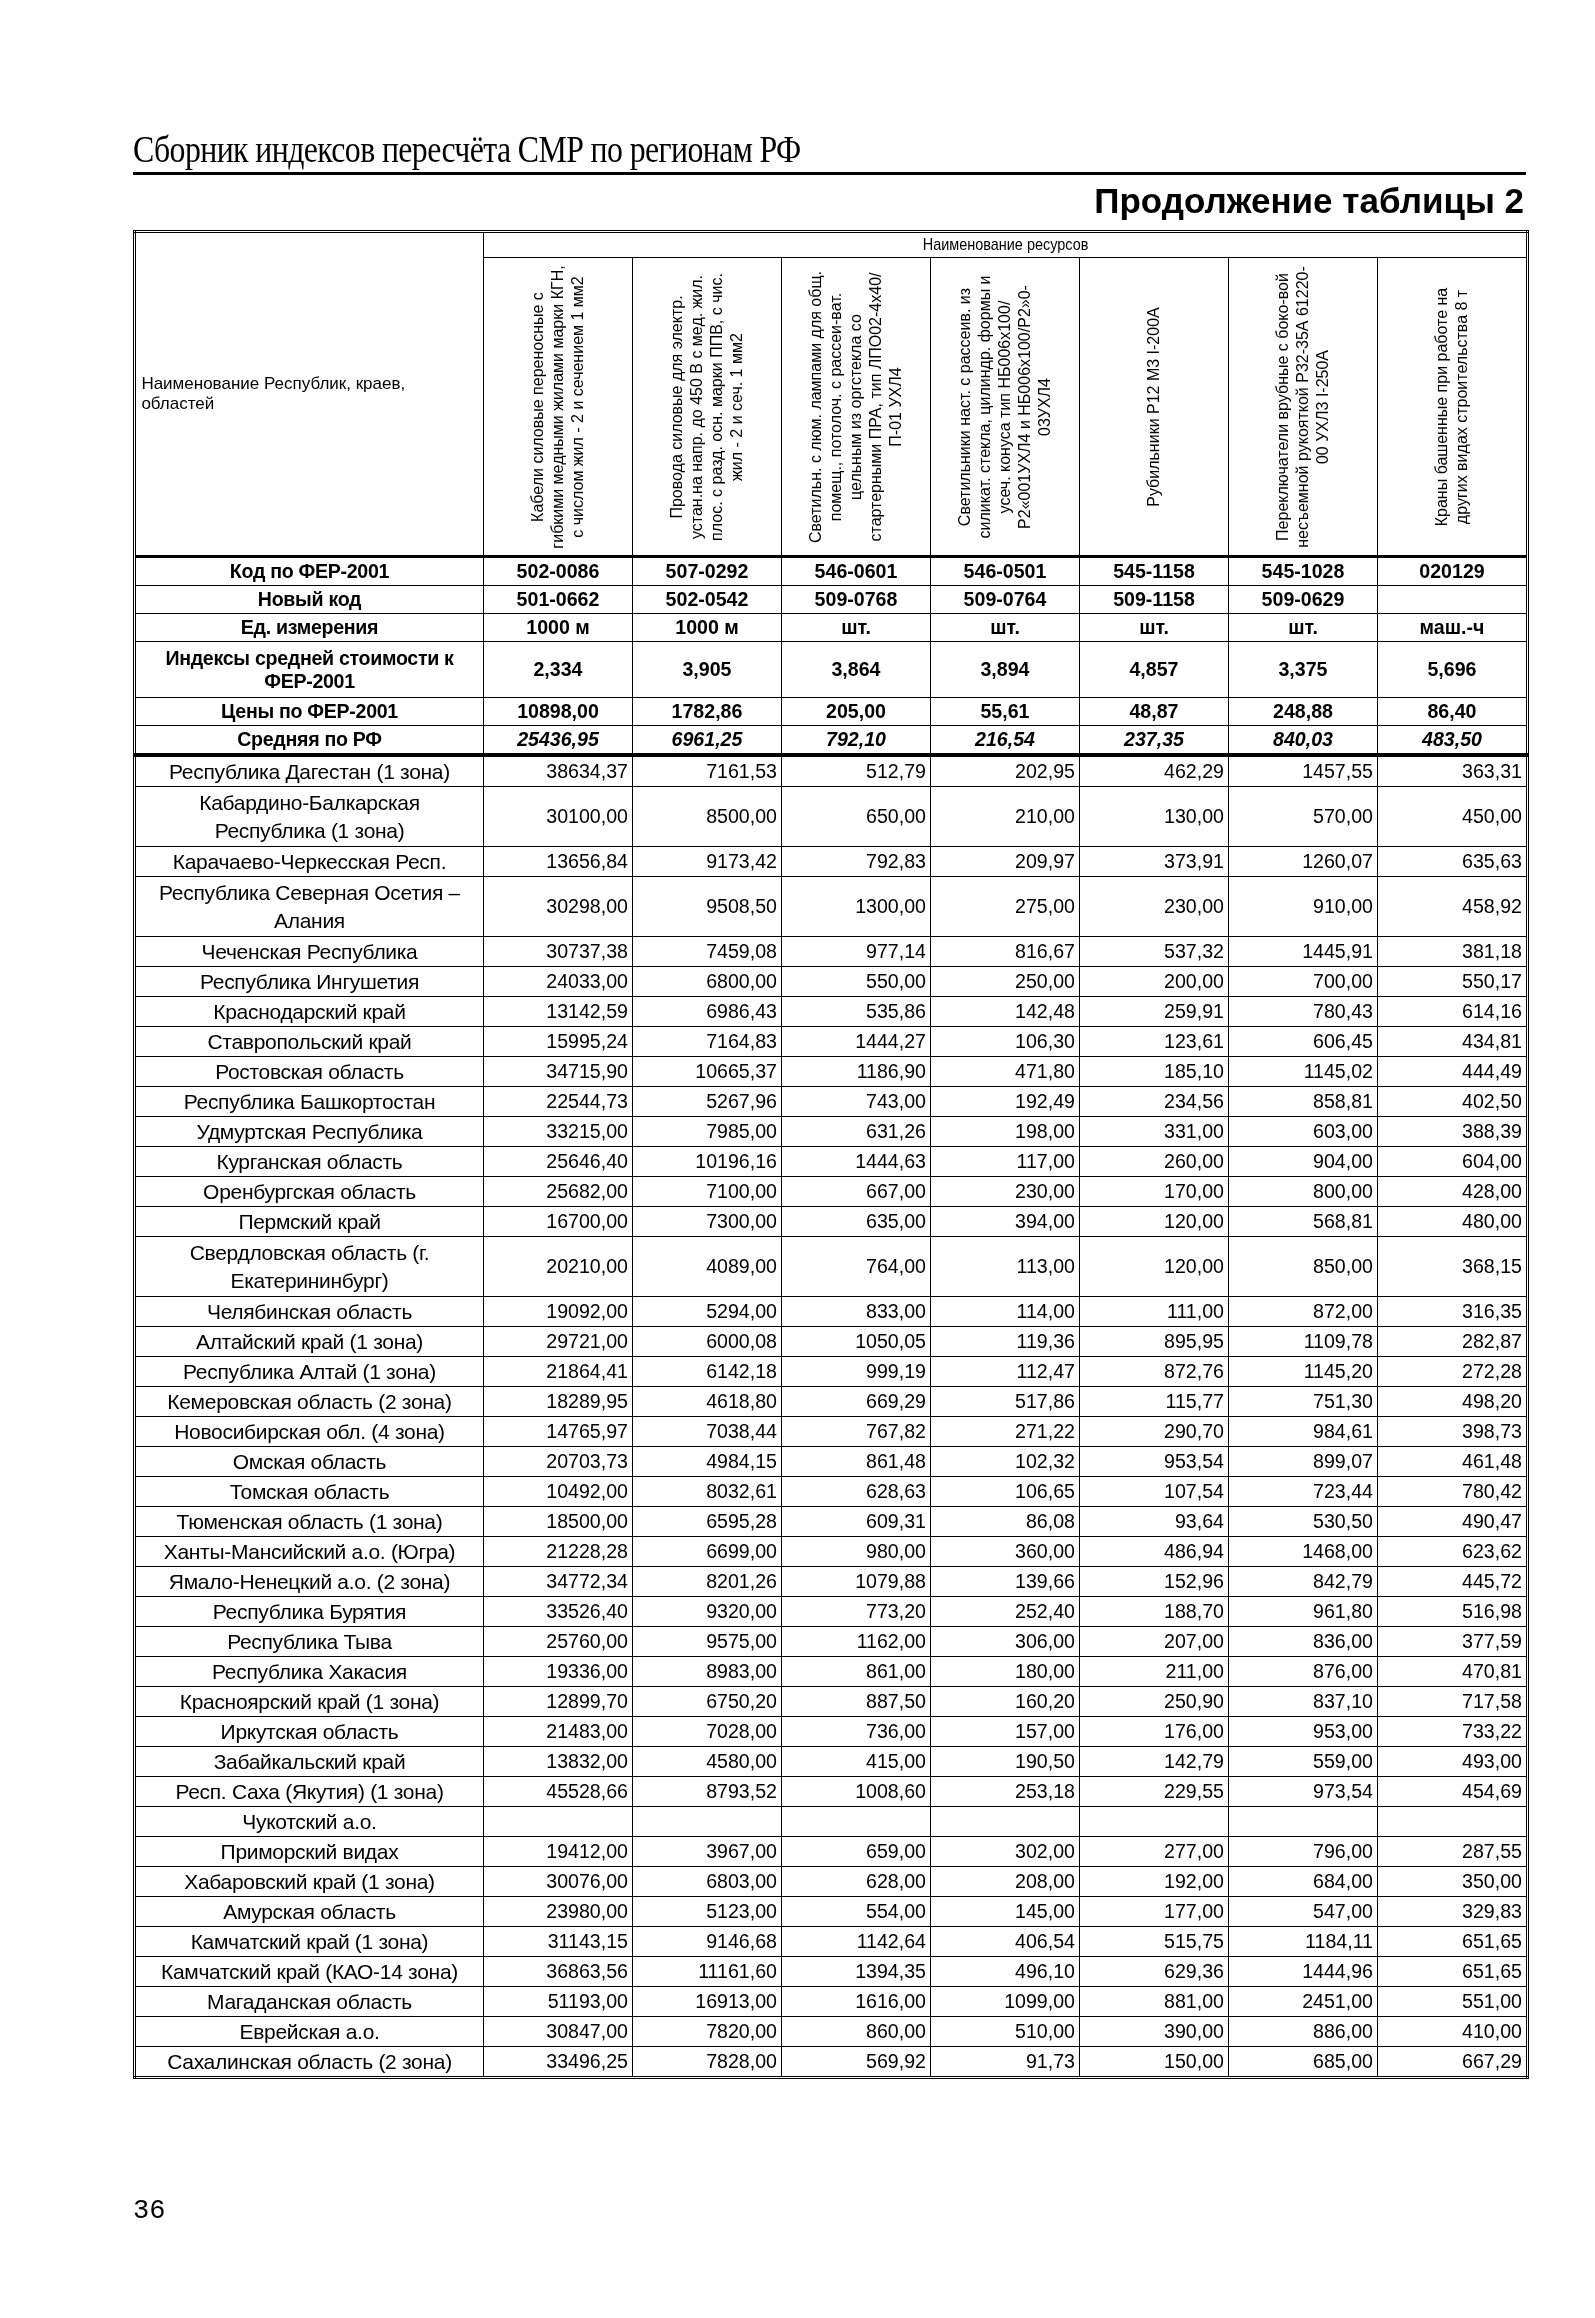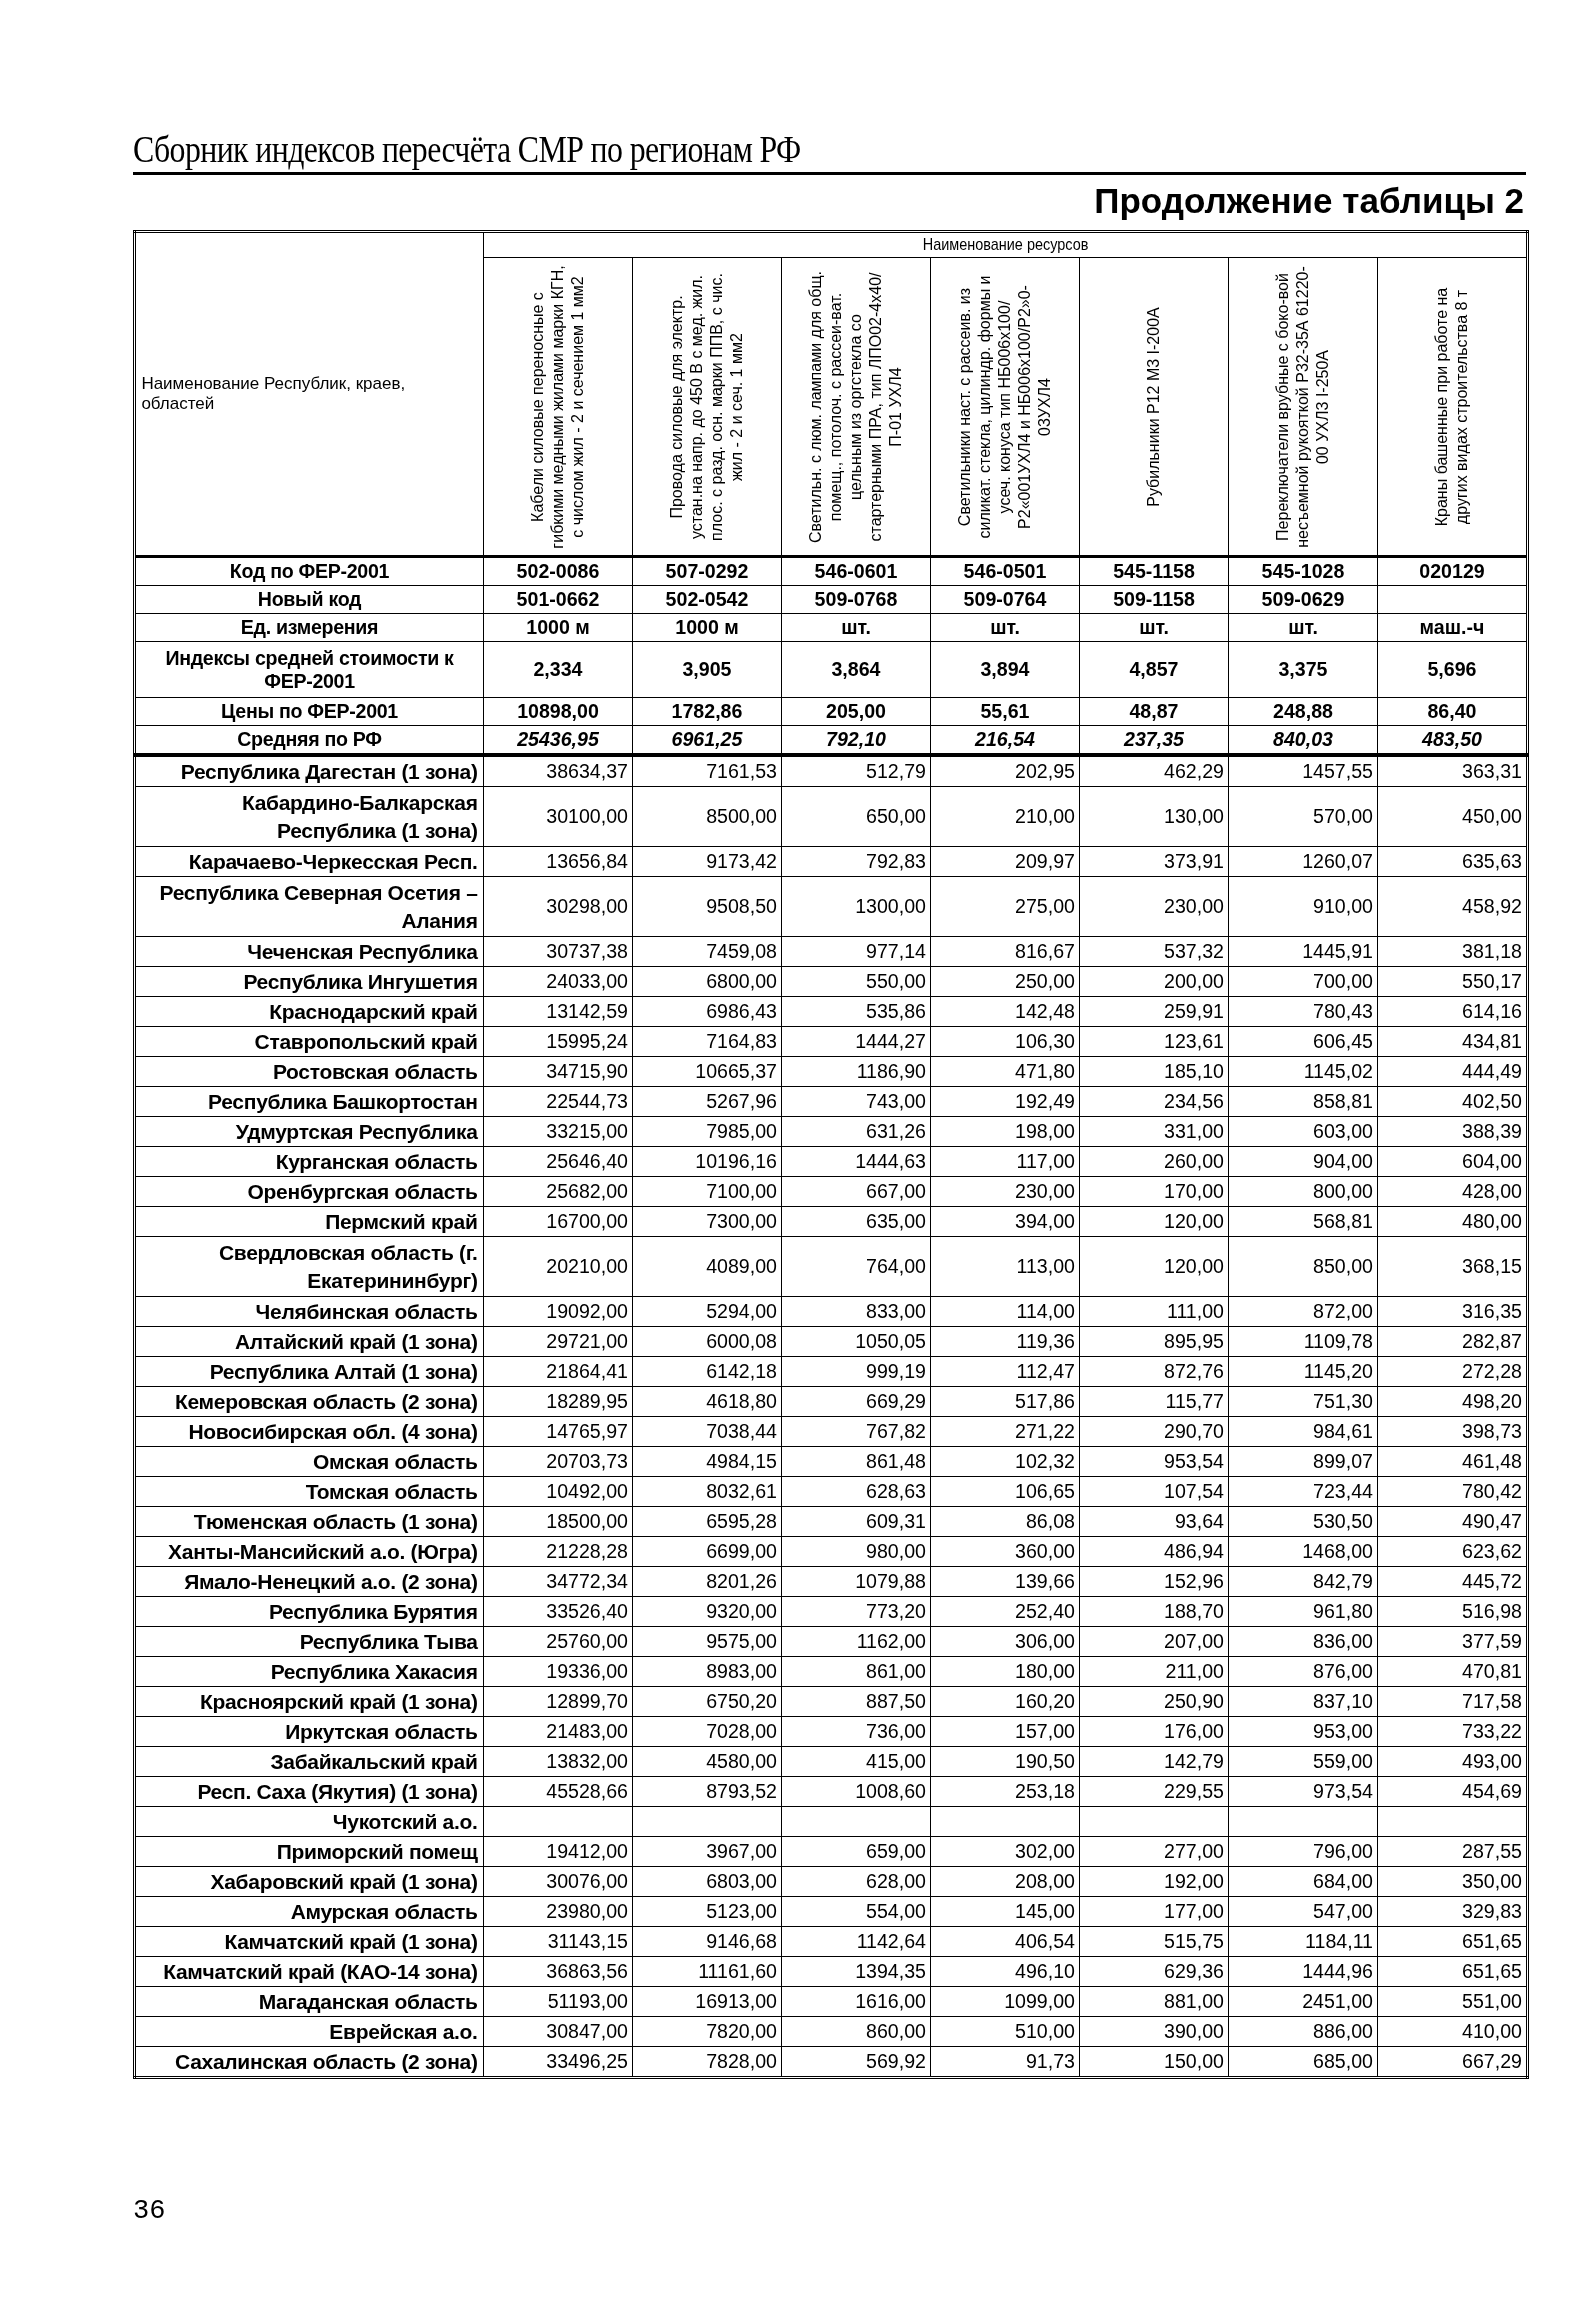--- a/index.html
+++ b/index.html
@@ -34,21 +34,21 @@
     font-size:16px; line-height:20px; text-align:center; font-weight:normal;
   }
   tr.meta td { font-weight:bold; font-size:19.6px; height:27px; }
   tr.meta td.label { text-align:center; letter-spacing:-0.3px; }
   tr.meta td.val { text-align:center; }
   tr.meta.tall td { height:55px; }
   tr.meta.avg td.val { font-style:italic; }
   tr.meta.first td { border-top:3.4px solid #000; }
   tr.meta.avg td { border-bottom:4px solid #000; }
   tr.region td { font-size:21px; height:29px; }
-  tr.region td.label { text-align:right; letter-spacing:-0.3px; line-height:28px;font-weight:bold; }
+  tr.region td.label { text-align:center; letter-spacing:-0.3px; line-height:28px; }
   tr.region td.val { text-align:right; padding-right:4px; font-size:19.6px; }
   tr.region.tall td { height:59px; }
   .page-number {
     position:absolute; left:133px; top:2196px;
     font-family:Liberation Mono, monospace; font-size:27px;
   }
 </style>
 </head>
 <body>
 
@@ -481,21 +481,21 @@
         <td class="label">Чукотский а.о.</td>
         <td class="val"></td>
         <td class="val"></td>
         <td class="val"></td>
         <td class="val"></td>
         <td class="val"></td>
         <td class="val"></td>
         <td class="val"></td>
       </tr>
       <tr class="region">
-        <td class="label">Приморский помещ</td>
+        <td class="label">Приморский видах</td>
         <td class="val">19412,00</td>
         <td class="val">3967,00</td>
         <td class="val">659,00</td>
         <td class="val">302,00</td>
         <td class="val">277,00</td>
         <td class="val">796,00</td>
         <td class="val">287,55</td>
       </tr>
       <tr class="region">
         <td class="label">Хабаровский край (1 зона)</td>

